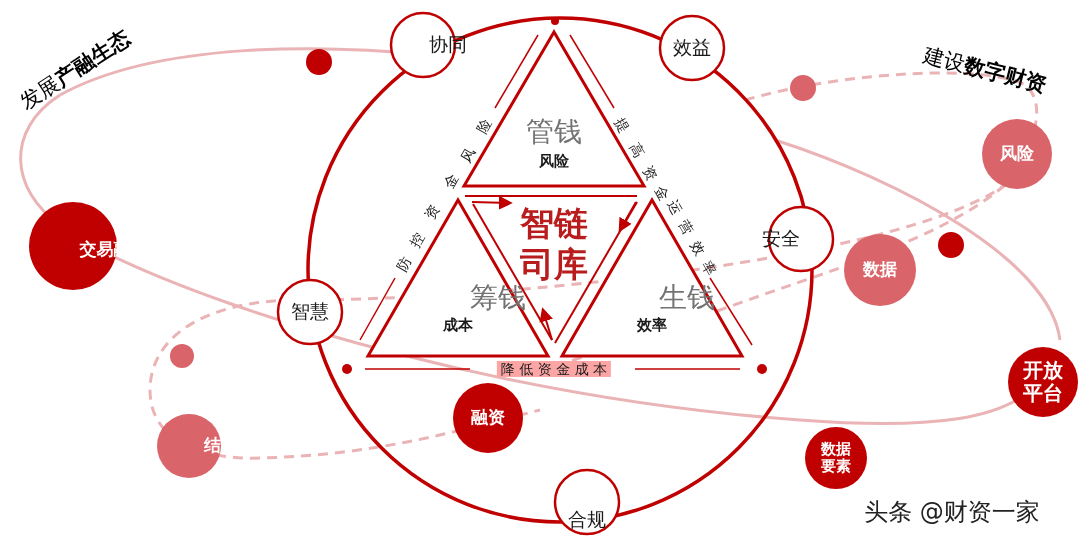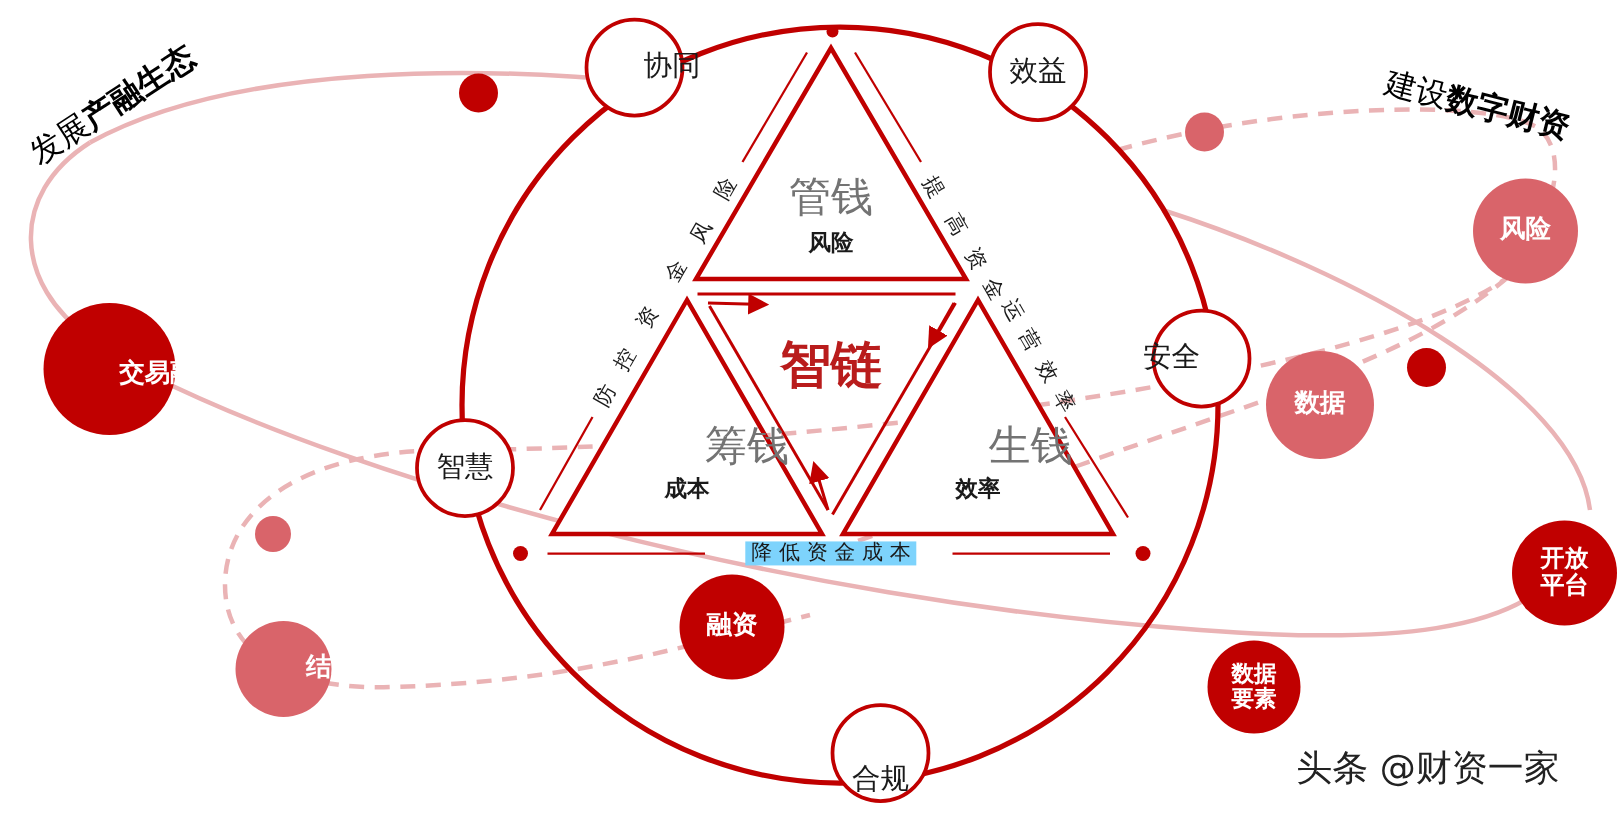--- a/index.html
+++ b/index.html
@@ -91,21 +91,21 @@
   .ring{font-size:19px;color:#1a1a1a;}
   .wn{font-size:17px;font-weight:bold;color:#fff;}
   .tt{font-size:28px;color:#737373;}
   .ts{font-size:15px;font-weight:bold;color:#1a1a1a;}
   .edge{font-size:14px;color:#1a1a1a;}
 </style>
 
 <div class="lbl" style="left:75px;top:70px;transform:translate(-50%,-50%) rotate(-33deg);font-size:21px;"><span>发展</span><b>产融生态</b></div>
 <div class="lbl" style="left:985px;top:70px;transform:translate(-50%,-50%) rotate(14deg);font-size:21px;"><span>建设</span><b>数字财资</b></div>
 
-<div class="lbl" style="left:554px;top:244px;font-size:34px;font-weight:bold;color:#b91c1c;line-height:1.2;"><div>智链</div></div>
+<div class="lbl" style="left:554px;top:244px;font-size:34px;font-weight:bold;color:#b91c1c;line-height:1.2;"><div>智链</div><div>司库</div></div>
 
 <div class="lbl tt" style="left:554px;top:132px;">管钱</div>
 <div class="lbl ts" style="left:554px;top:162px;">风险</div>
 <div class="lbl tt" style="left:458px;top:298px;margin-left:40px;">筹钱</div>
 <div class="lbl ts" style="left:458px;top:326px;">成本</div>
 <div class="lbl tt" style="left:652px;top:298px;margin-left:35px;">生钱</div>
 <div class="lbl ts" style="left:652px;top:326px;">效率</div>
 
 <div>
   <div class="lbl edge" style="left:404px;top:264px;transform:translate(-50%,-50%) rotate(-60deg)">防</div>
@@ -119,31 +119,31 @@
 <div>
   <div class="lbl edge" style="left:622px;top:125px;transform:translate(-50%,-50%) rotate(60deg)">提</div>
   <div class="lbl edge" style="left:637px;top:150px;transform:translate(-50%,-50%) rotate(60deg)">高</div>
   <div class="lbl edge" style="left:650px;top:173px;transform:translate(-50%,-50%) rotate(60deg)">资</div>
   <div class="lbl edge" style="left:662px;top:193px;transform:translate(-50%,-50%) rotate(60deg)">金</div>
   <div class="lbl edge" style="left:675px;top:207px;transform:translate(-50%,-50%) rotate(60deg)">运</div>
   <div class="lbl edge" style="left:686px;top:227px;transform:translate(-50%,-50%) rotate(60deg)">营</div>
   <div class="lbl edge" style="left:698px;top:248px;transform:translate(-50%,-50%) rotate(60deg)">效</div>
   <div class="lbl edge" style="left:709px;top:268px;transform:translate(-50%,-50%) rotate(60deg)">率</div>
 </div>
-<div class="lbl edge" style="left:554px;top:369px;background:#7dd3fc;padding:0 4px;">降 低 资 金 成 本</div>
+<div class="lbl edge" style="left:554px;top:369px;background:#fca5a5;padding:0 4px;">降 低 资 金 成 本</div>
 
 <div class="lbl ring" style="left:448px;top:45px;">协同</div>
 <div class="lbl ring" style="left:692px;top:48px;">效益</div>
 <div class="lbl ring" style="left:781px;top:239px;">安全</div>
 <div class="lbl ring" style="left:587px;top:502px;margin-top:18px;">合规</div>
 <div class="lbl ring" style="left:310px;top:312px;">智慧</div>
 
 <div class="lbl wn" style="left:73px;top:250px;margin-left:32px;">交易融</div>
 <div class="lbl wn" style="left:488px;top:418px;text-align:center;">融资</div>
-<div class="lbl wn" style="left:1043px;top:382px;font-size:16px;">开放
+<div class="lbl wn" style="left:1043px;top:382px;font-size:20px;">开放
 平台</div>
 <div class="lbl wn" style="left:836px;top:458px;font-size:15px;">数据
 要素</div>
 <div class="lbl wn" style="left:1017px;top:154px;">风险</div>
 <div class="lbl wn" style="left:880px;top:270px;">数据</div>
 <div class="lbl wn" style="left:189px;top:446px;margin-left:32px;">结算</div>
 
 <div class="lbl" style="left:952px;top:513px;font-size:24px;color:#222;">头条 @财资一家</div>
 
 </body></html>

